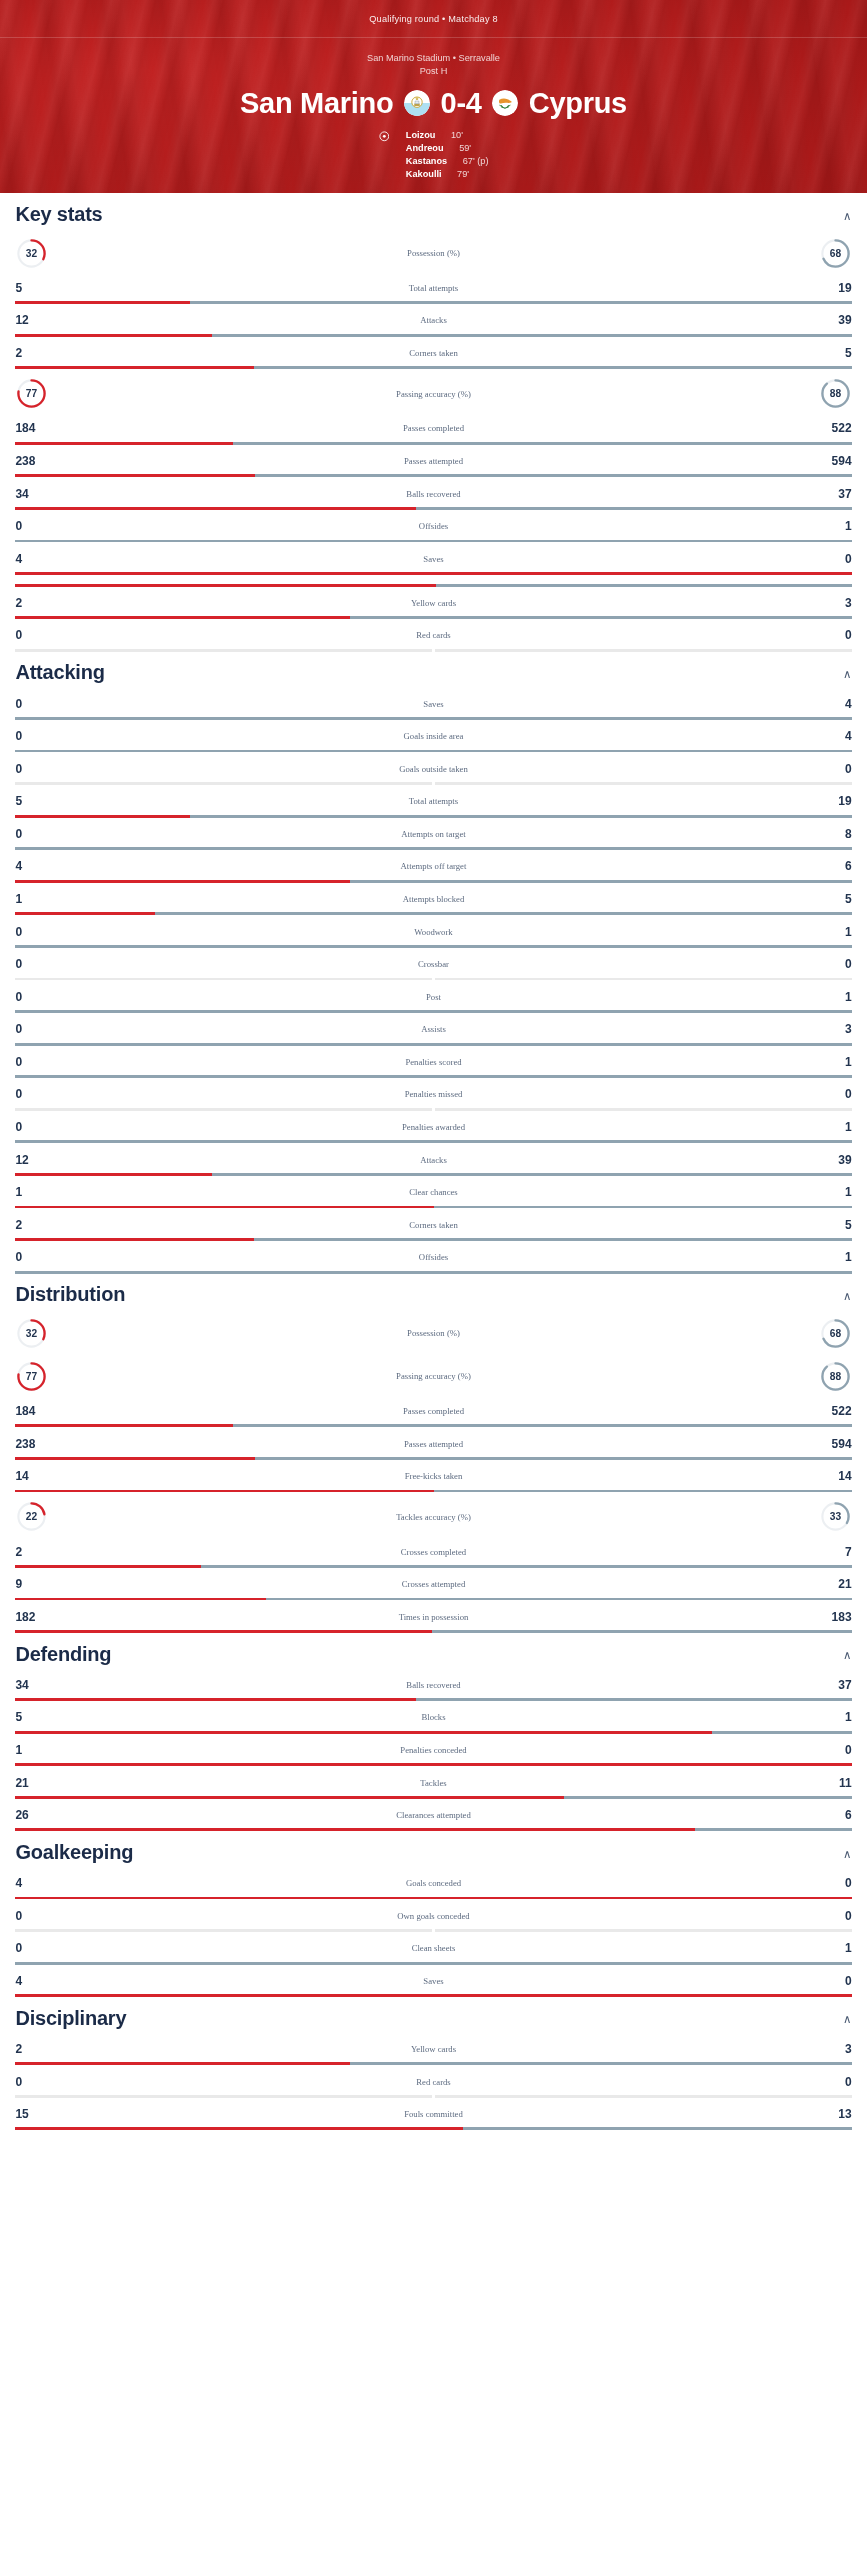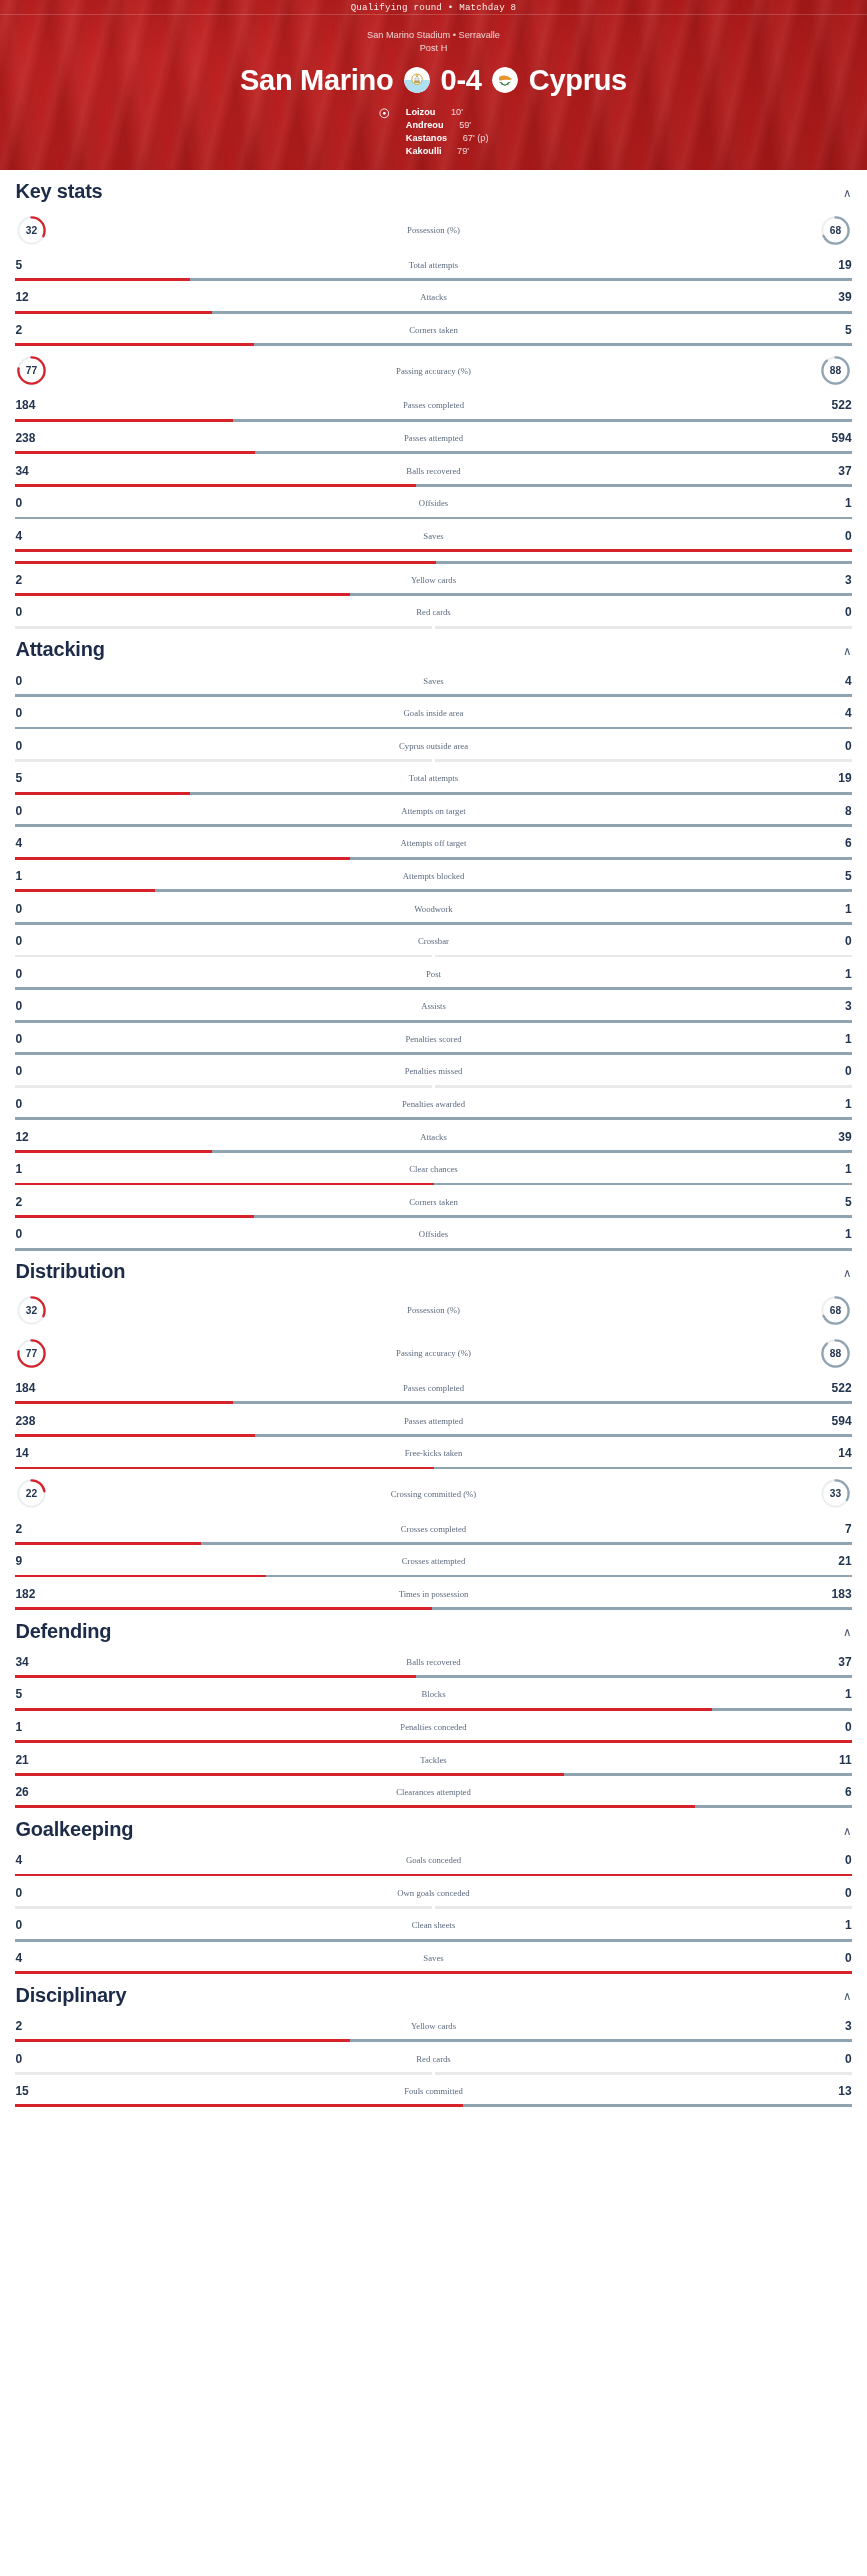--- a/index.html
+++ b/index.html
@@ -36,26 +36,25 @@
         rgba(0,0,0,0.06) 17.3px,
         rgba(255,255,255,0.03) 37px,
         rgba(0,0,0,0.00) 58px
       ),
       radial-gradient(160% 120% at 20% 40%, #c22222 0%, #a81818 55%, #8d1414 100%);
     pointer-events: none;
   }
   .banner > * { position: relative; z-index: 2; }
 
   .topstrip {
-    height: 15px;
+    height: 38px;
     display: flex;
     align-items: center;
     justify-content: center;
     border-bottom: 1px solid rgba(255,255,255,0.18);
-    font-family: Liberation Mono, monospace;
   }
   .topstrip-text {
     font-size: 9.2px;
     letter-spacing: 0.2px;
     color: rgba(255,255,255,0.92);
     white-space: nowrap;
   }
 
   .venue-block {
     padding-top: 13.5px;
@@ -411,21 +410,21 @@
           <div class="stat-val right">4</div>
         </div>
         <div class="bar">
           <div class="bar-left" style="width: 0%;"></div>
           <div class="bar-right" style="width: 100%;"></div>
         </div>
       </div>
       <div class="stat-row">
         <div class="stat-line">
           <div class="stat-val">0</div>
-          <div class="stat-label">Cyprus outside area</div>
+          <div class="stat-label">Goals outside taken</div>
           <div class="stat-val right">0</div>
         </div>
         <div class="bar zero">
           <div class="bar-left" style="width: 50%;"></div>
           <div class="bar-right" style="width: 50%;"></div>
         </div>
       </div>
       <div class="stat-row">
         <div class="stat-line">
           <div class="stat-val">5</div>
@@ -660,21 +659,21 @@
           <div class="bar-right" style="width: 50%;"></div>
         </div>
       </div>
       <div class="stat-row">
         <div class="gauge-line">
           <svg class="gauge" viewBox="0 0 34 34">
             <circle cx="17" cy="17" r="13.5" fill="none" stroke="#eceff2" stroke-width="2.2"></circle>
             <circle cx="17" cy="17" r="13.5" fill="none" stroke="#d6232b" stroke-width="2.4" stroke-linecap="round" stroke-dasharray="18.66106036232337 84.82300164692441" transform="rotate(-90 17 17)"></circle>
             <text class="gauge-num" x="17" y="17" text-anchor="middle" dominant-baseline="central">22</text>
           </svg>
-          <div class="stat-label">Crossing committed (%)</div>
+          <div class="stat-label">Tackles accuracy (%)</div>
           <svg class="gauge" viewBox="0 0 34 34">
             <circle cx="17" cy="17" r="13.5" fill="none" stroke="#eceff2" stroke-width="2.2"></circle>
             <circle cx="17" cy="17" r="13.5" fill="none" stroke="#8fa3b0" stroke-width="2.4" stroke-linecap="round" stroke-dasharray="27.991590543485053 84.82300164692441" transform="rotate(-90 17 17)"></circle>
             <text class="gauge-num" x="17" y="17" text-anchor="middle" dominant-baseline="central">33</text>
           </svg>
         </div>
       </div>
       <div class="stat-row">
         <div class="stat-line">
           <div class="stat-val">2</div>

